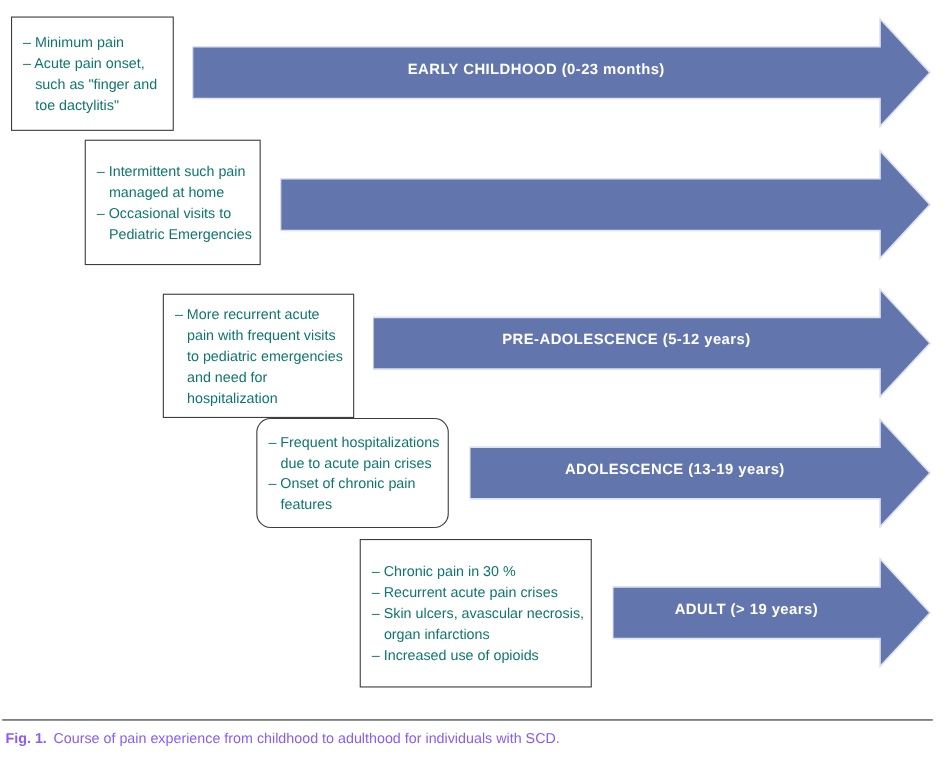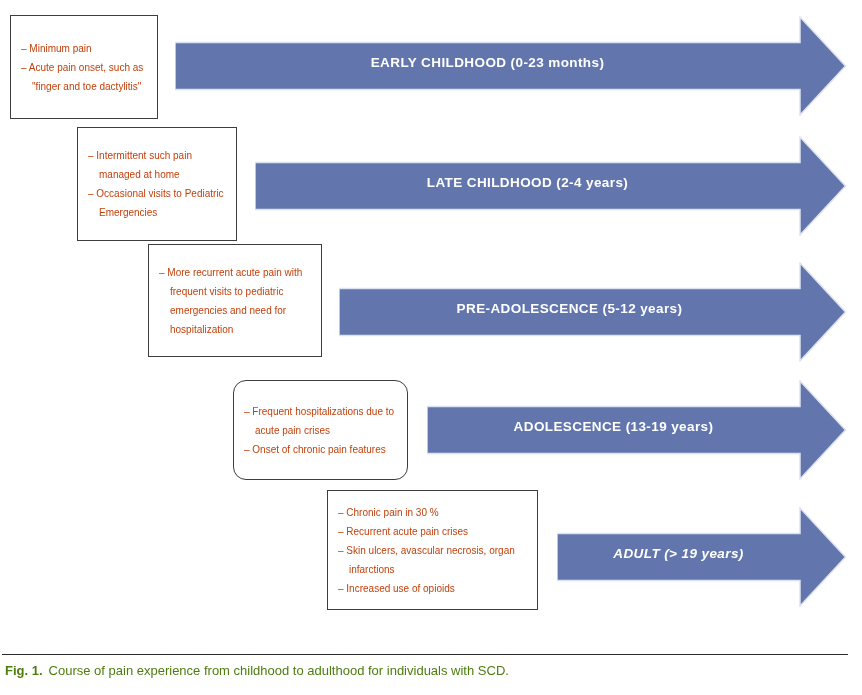--- a/index.html
+++ b/index.html
@@ -24,23 +24,23 @@
     flex-direction: column;
     justify-content: center;
     padding: 6px 6px 6px 10px;
   }
   .note-box ul {
     list-style: none;
     margin: 0;
     padding: 0;
   }
   .note-box li {
-    font-size: 10px;
+    font-size: 13px;
     line-height: 19px;
-    color: #c2410c;
+    color: #0f766e;
     text-indent: -11px;
     padding-left: 11px;
   }
   .arrow {
     position: absolute;
     height: 100px;
   }
   .arrow svg {
     position: absolute;
     left: 0;
@@ -62,49 +62,49 @@
     justify-content: center;
     font-size: 13.5px;
     font-weight: bold;
     letter-spacing: 0.4px;
     color: #ffffff;
     white-space: nowrap;
   }
   
   #box-0 { left: 10px;  top: 15px;  width: 148px; height: 104px; }
   #box-1 { left: 77px;  top: 127px; width: 160px; height: 114px; }
-  #box-2 { left: 148px; top: 244px; width: 174px; height: 113px; }
+  #box-2 { left: 148px; top: 267px; width: 174px; height: 113px; }
   #box-3 { left: 233px; top: 380px; width: 175px; height: 100px; border-radius: 13px; }
-  #box-4 { left: 327px; top: 490px; width: 211px; height: 120px; }
+  #box-4 { left: 327px; top: 490px; width: 211px; height: 135px; }
   #arrow-0 { left: 175px; top: 16px;  width: 672px; }
   #arrow-1 { left: 255px; top: 136px; width: 592px; }
   #arrow-2 { left: 339px; top: 262px; width: 508px; }
   #arrow-3 { left: 427px; top: 380px; width: 420px; }
-  #arrow-4 { left: 557px; top: 507px; width: 290px; font-style: italic; }
+  #arrow-4 { left: 557px; top: 507px; width: 290px; }
   #arrow-0 .arrow-label { width: 625px; }
   #arrow-1 .arrow-label { width: 545px; }
   #arrow-2 .arrow-label { width: 461px; }
   #arrow-3 .arrow-label { width: 373px; }
   #arrow-4 .arrow-label { width: 243px; }
   .caption-rule {
     position: absolute;
     left: 2px;
     top: 654px;
     width: 846px;
     height: 1px;
     background: #2a2a2a;
   }
   .caption {
     position: absolute;
     left: 5px;
     top: 662px;
     width: 850px;
     font-size: 13px;
     line-height: 17px;
-    color: #4d7c0f;
+    color: #8b5cf6;
   }
   .caption .fig-label { font-weight: bold; margin-right: 6px; }
 </style>
 </head>
 <body>
 
 <div id="figure">
 
   <div class="note-box" id="box-0">
     <ul>
@@ -122,21 +122,20 @@
   <div class="note-box" id="box-1">
     <ul>
       <li>– Intermittent such pain managed at home</li>
       <li>– Occasional visits to Pediatric Emergencies</li>
     </ul>
   </div>
   <div class="arrow" id="arrow-1">
     <svg width="592" height="100" viewBox="0 0 592 100">
       <polygon points="0,26.5 545,26.5 545,1 590.5,50 545,99 545,73.5 0,73.5" fill="#6276ad"></polygon>
     </svg>
-    <div class="arrow-label">LATE CHILDHOOD (2-4 years)</div>
   </div>
 
   <div class="note-box" id="box-2">
     <ul>
       <li>– More recurrent acute pain with frequent visits to pediatric emergencies and need for hospitalization</li>
     </ul>
   </div>
   <div class="arrow" id="arrow-2">
     <svg width="508" height="100" viewBox="0 0 508 100">
       <polygon points="0,26.5 461,26.5 461,1 506.5,50 461,99 461,73.5 0,73.5" fill="#6276ad"></polygon>

